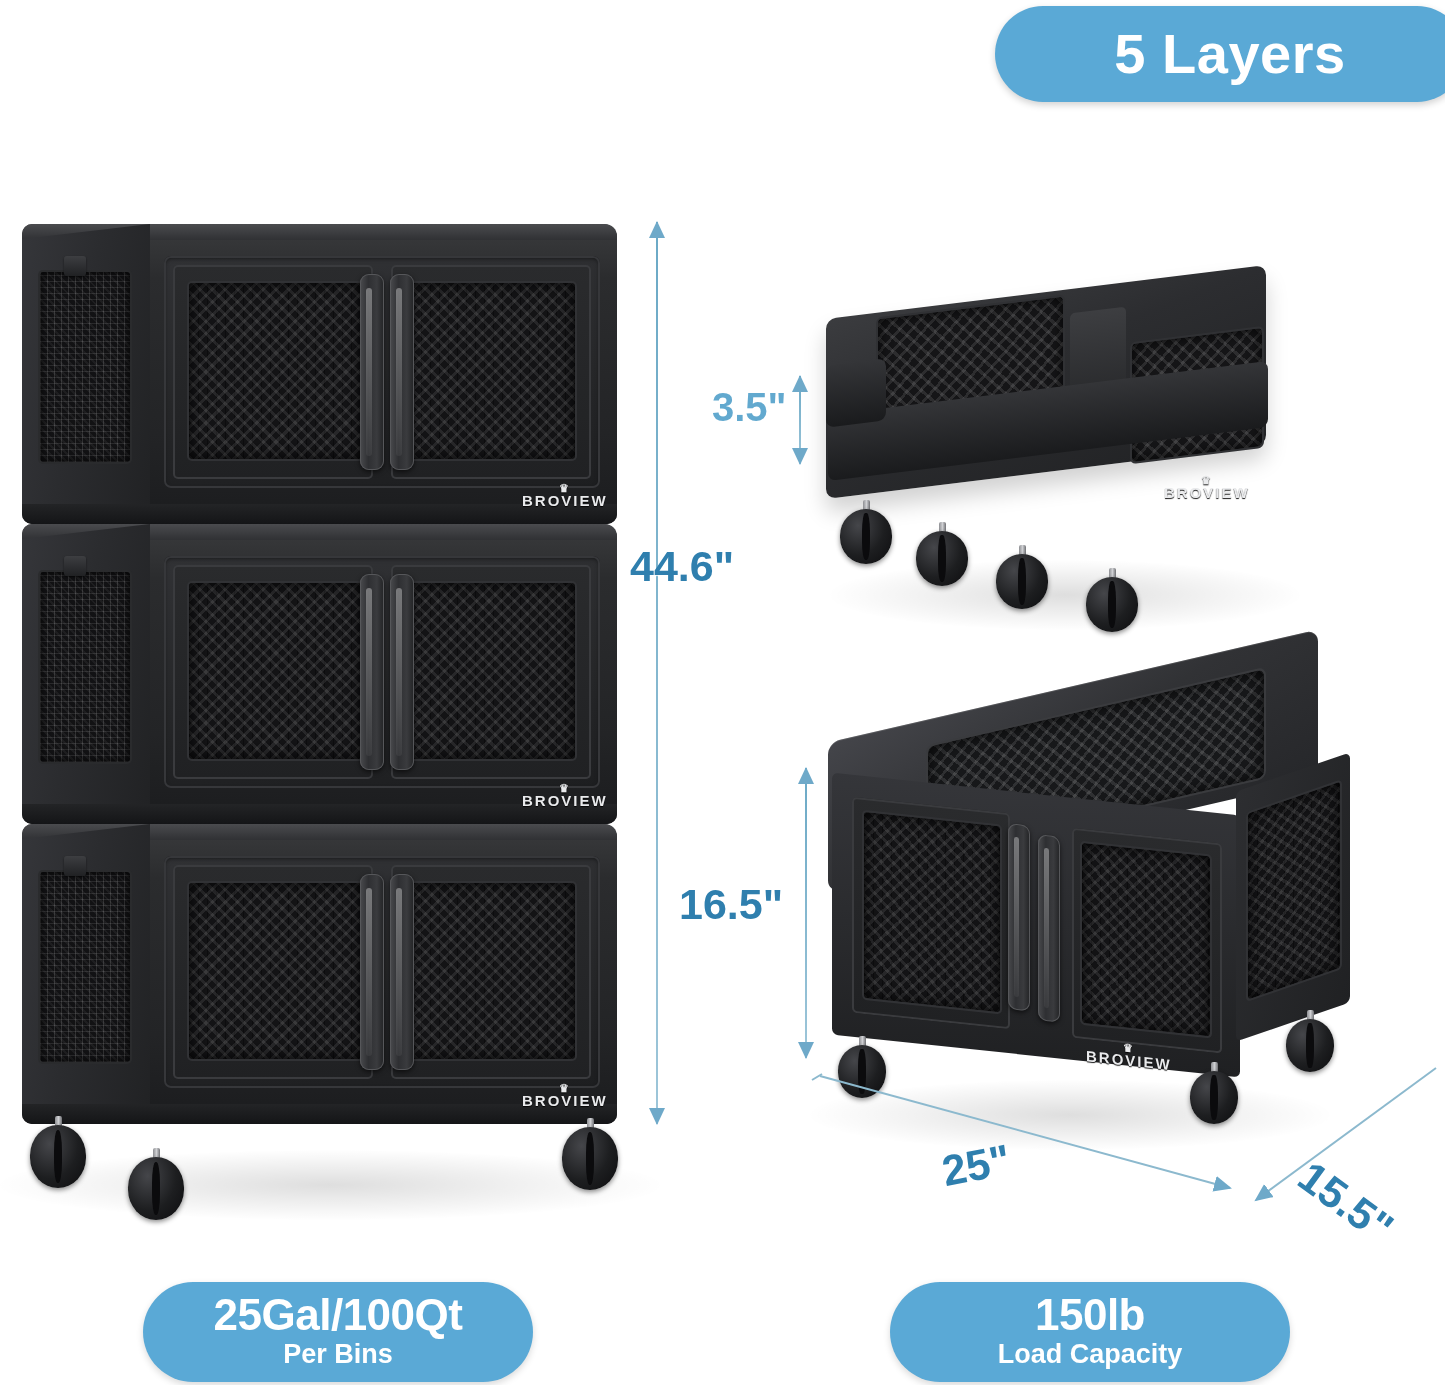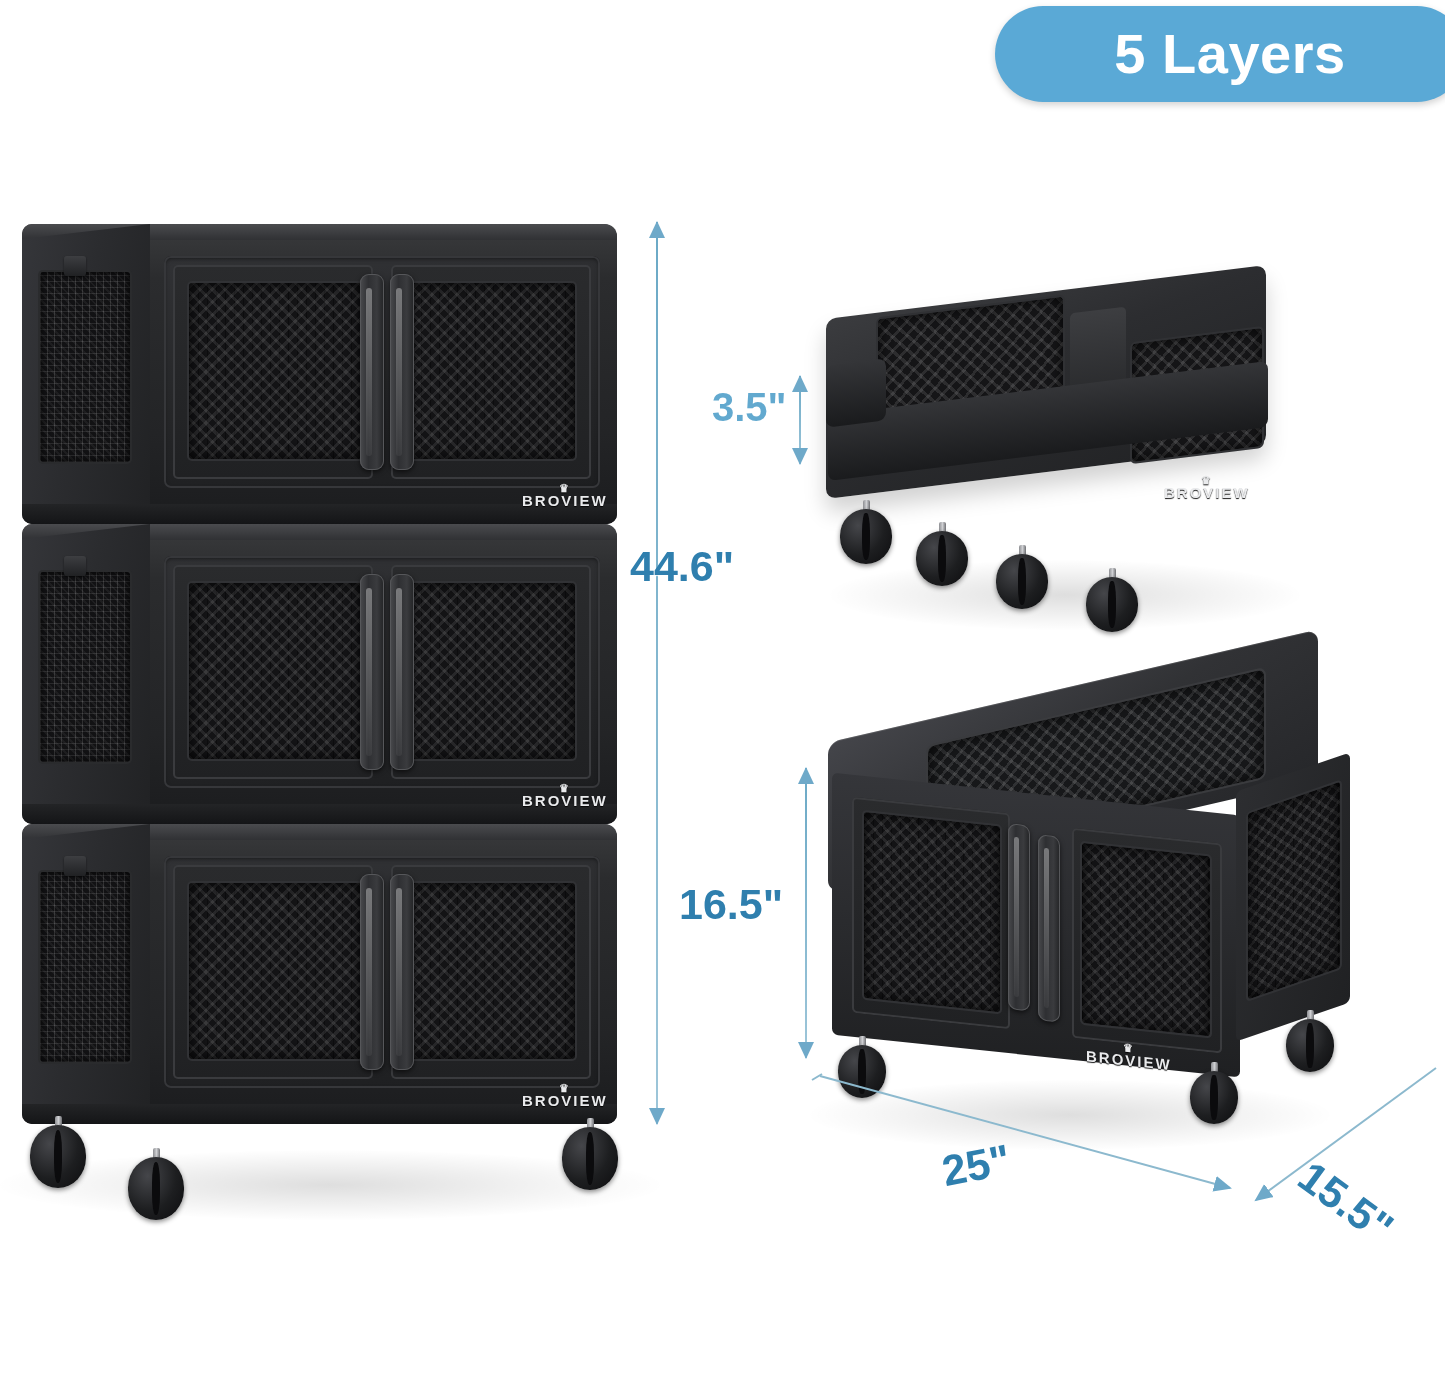--- a/index.html
+++ b/index.html
@@ -471,15 +471,23 @@
   </div>
   <div class="dim-label" id="dim-25">25"</div>
 
   <div class="arrow-diag" style="left:1238px; top:1058px;">
     <svg width="210" height="200" viewBox="0 0 210 200">
       <line x1="198" y1="10" x2="18" y2="142" stroke="#8cb9ce" stroke-width="2" marker-end="url(#mk-b)"></line>
     </svg>
   </div>
   <div class="dim-label" id="dim-155">15.5"</div>
 
-
+  <div class="badge" id="badge-capacity">
+    <span class="big">25Gal/100Qt</span>
+    <span class="small">Per Bins</span>
+  </div>
+
+  <div class="badge" id="badge-load">
+    <span class="big">150lb</span>
+    <span class="small">Load Capacity</span>
+  </div>
 
 </div>
 
 </body></html>

